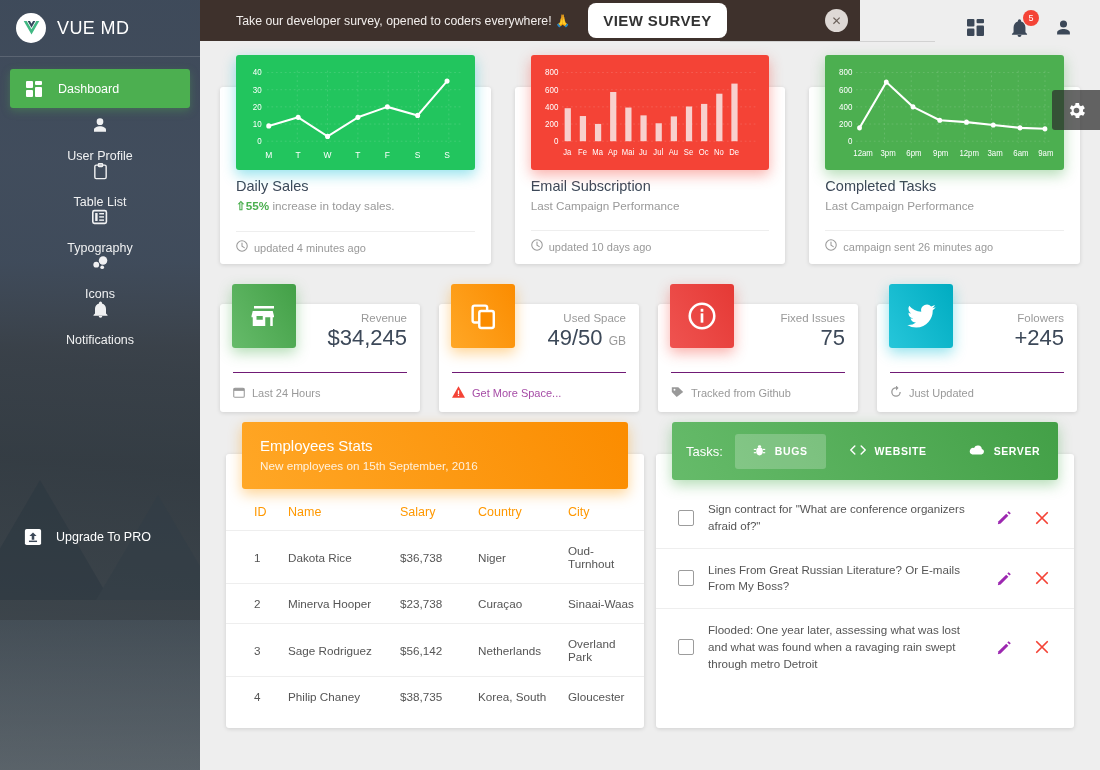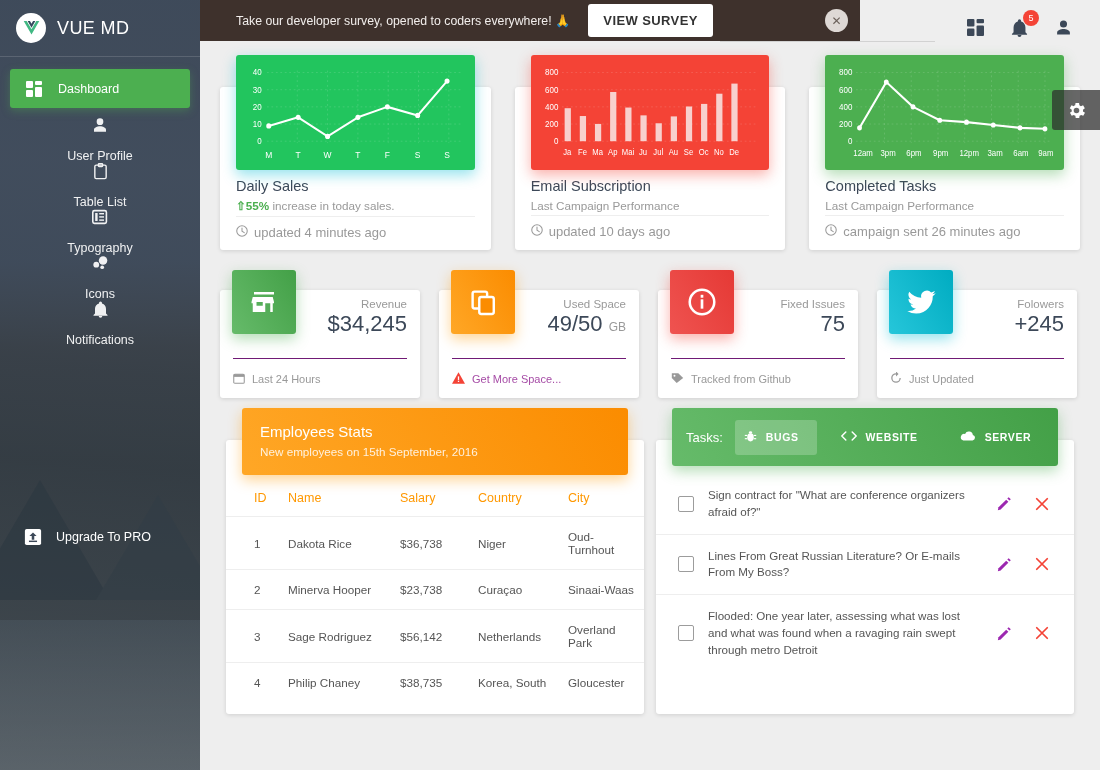--- a/index.html
+++ b/index.html
@@ -117,22 +117,22 @@
   .survey {
     position: absolute; left: 0; top: 0; width: 660px; height: 41px;
     background: #3e312c;
     display: flex; align-items: center; gap: 18px;
     padding: 0 16px 0 36px;
     z-index: 30;
   }
   .survey-text { color: #f2eeec; font-size: 12.3px; white-space: nowrap; }
   .survey-btn {
     background: #ffffff; color: #333333;
-    font-size: 13px; font-weight: bold; letter-spacing: .4px;
-    border: none; border-radius: 3px; padding: 9px 15px; cursor: pointer;
+    font-size: 15px; font-weight: bold; letter-spacing: .4px;
+    border: none; border-radius: 8px; padding: 9px 15px; cursor: pointer;
     font-family: "Liberation Sans", sans-serif;
   }
   .survey-close {
     position: absolute; right: 12px; top: 9px;
     width: 23px; height: 23px; border-radius: 50%;
     background: #ded8d5; color: #6a5f59;
     display: flex; align-items: center; justify-content: center;
     font-size: 12px; cursor: pointer;
   }
 
@@ -165,22 +165,22 @@
     border-radius: 3px;
     padding: 8px 8px 4px 6px;
     box-shadow: 0 5px 14px rgba(0,0,0,0.22);
     overflow: hidden;
   }
   .chart-box svg { display: block; width: 100%; height: 100%; }
   .chart-title { font-size: 14.5px; color: #3c4858; margin: -8px 0 5px 0; }
   .chart-sub { font-size: 11.7px; color: #999999; }
   .chart-sub .up { color: #4caf50; font-weight: bold; }
   .chart-foot {
-    margin-top: 3px; padding-top: 8px; border-top: 1px solid #eeeeee;
-    font-size: 13px; color: #999999;
+    margin-top: 18px; padding-top: 8px; border-top: 1px solid #eeeeee;
+    font-size: 11px; color: #999999;
     display: flex; align-items: flex-end; gap: 6px;
   }
 
   
   .stat-card { width: 200px; height: 108px; margin-bottom: 22px; }
   .stat-top { display: flex; align-items: flex-start; height: 68px; padding-right: 13px; }
   .stat-icon {
     width: 64px; height: 64px; border-radius: 3px;
     margin: -20px 12px 0 12px; flex: 0 0 64px;
     display: flex; align-items: center; justify-content: center;
@@ -232,21 +232,21 @@
     height: 58px; display: flex; align-items: center; gap: 6px;
     padding: 0 14px;
     box-shadow: 0 5px 14px rgba(76,175,80,0.42);
   }
   .tasks-label { color: #ffffff; font-size: 13px; margin-right: 6px; }
   .tab {
     display: flex; align-items: center; gap: 9px;
     color: #ffffff; font-size: 10.5px; font-weight: bold; letter-spacing: .6px;
     padding: 10px 18px; border-radius: 3px; cursor: pointer;
   }
-  .tab.active { background: rgba(255,255,255,0.22); padding-left: 9px; }
+  .tab.active { background: rgba(255,255,255,0.22); }
   .task-row {
     display: flex; align-items: center; gap: 14px;
     padding: 13px 18px 13px 22px;
     border-bottom: 1px solid #eeeeee;
     margin-top: -8px;
   }
   .task-row:last-child { border-bottom: none; }
   .task-check {
     width: 16px; height: 16px; flex: 0 0 16px;
     border: 1.6px solid #9c9c9c; border-radius: 2px; cursor: pointer;

